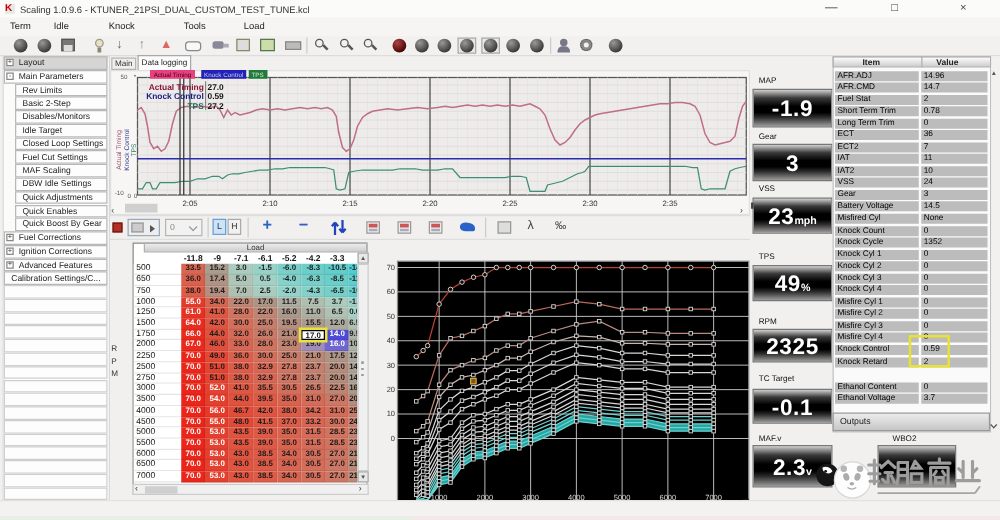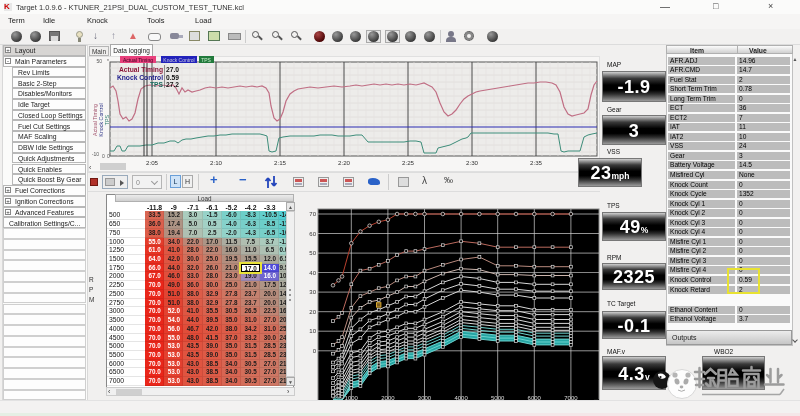--- a/index.html
+++ b/index.html
@@ -4,21 +4,21 @@
 html,body{width:800px;height:416px;overflow:hidden;background:#f1f0ef;
 font-family:"Liberation Sans",sans-serif;position:relative}
 .a{position:absolute}
 .gauge{background:linear-gradient(180deg,#cfcfcf 0%,#3a3a3a 22%,#000 45%,#000 62%,#2e2e2e 76%,#9b9b9b 100%);
 border:1px solid #777;color:#fff;text-align:center}
 .glabel{font-size:6.5px;color:#111}
 .gnum{font-weight:bold;font-size:18px;letter-spacing:0.5px}
 </style></head><body>
 <div class="a" style="left:0;top:0;width:800px;height:14px;background:#fbfbfa"></div>
 <div class="a" style="left:4px;top:3px;width:8px;height:8px;background:#e8e8e8;font-size:8px;font-weight:bold;color:#c00;line-height:8px">K</div>
-<div class="a" style="left:16px;top:3px;font-size:7.5px;color:#333">Target 1.0.9.6 - KTUNER_21PSI_DUAL_CUSTOM_TEST_TUNE.kcl</div>
+<div class="a" style="left:16px;top:3px;font-size:7.5px;color:#333">Scaling 1.0.9.6 - KTUNER_21PSI_DUAL_CUSTOM_TEST_TUNE.kcl</div>
 <div class="a" style="left:660px;top:1px;font-size:10px;color:#444">—</div>
 <div class="a" style="left:713px;top:1px;font-size:9px;color:#444">□</div>
 <div class="a" style="left:768px;top:1px;font-size:9px;color:#444">×</div>
 <div class="a" style="left:0;top:14px;width:800px;height:15px;background:#f6f5f4"></div>
 <div class="a" style="left:8px;top:16px;font-size:7.5px;color:#222">Term</div>
 <div class="a" style="left:43px;top:16px;font-size:7.5px;color:#222">Idle</div>
 <div class="a" style="left:87px;top:16px;font-size:7.5px;color:#222">Knock</div>
 <div class="a" style="left:147px;top:16px;font-size:7.5px;color:#222">Tools</div>
 <div class="a" style="left:195px;top:16px;font-size:7.5px;color:#222">Load</div>
 <div class="a" style="left:0;top:29px;width:800px;height:16px;background:#f2f1f0;border-bottom:1px solid #dcdcdc"></div>
@@ -876,29 +876,29 @@
     <rect x="255.2" y="148.5" width="2.8" height="2.8" fill="#000" stroke="#dcdcdc" stroke-width="0.7"></rect>
     <rect x="273.5" y="148.5" width="2.8" height="2.8" fill="#000" stroke="#dcdcdc" stroke-width="0.7"></rect>
     <rect x="80.5" y="107.7" width="4.4" height="4.4" fill="#7a5a20" stroke="#d8a830" stroke-width="1"></rect>
   </svg>
 <div class="a" style="left:594px;top:399px;width:5px;height:5px;background:#111"></div>
 <div class="a glabel" style="left:607px;top:60.5px">MAP</div>
 <div class="a gauge" style="left:602px;top:71px;width:64px;height:31px;line-height:31px"><span class="gnum">-1.9</span></div>
 <div class="a glabel" style="left:607px;top:106px">Gear</div>
 <div class="a gauge" style="left:602px;top:114.5px;width:64px;height:30px;line-height:30px"><span class="gnum">3</span></div>
 <div class="a glabel" style="left:607px;top:148px">VSS</div>
-<div class="a gauge" style="left:578px;top:157.5px;width:64px;height:29px;line-height:29px"><span class="gnum">23</span><span style="font-size:8.5px;font-weight:bold">mph</span></div>
+<div class="a gauge" style="left:602px;top:157.5px;width:64px;height:29px;line-height:29px"><span class="gnum">23</span><span style="font-size:8.5px;font-weight:bold">mph</span></div>
 <div class="a glabel" style="left:607px;top:202px">TPS</div>
 <div class="a gauge" style="left:602px;top:211.5px;width:64px;height:29px;line-height:29px"><span class="gnum">49</span><span style="font-size:8.5px;font-weight:bold">%</span></div>
 <div class="a glabel" style="left:607px;top:254px">RPM</div>
 <div class="a gauge" style="left:602px;top:263px;width:64px;height:27px;line-height:27px"><span class="gnum">2325</span></div>
 <div class="a glabel" style="left:607px;top:300px">TC Target</div>
 <div class="a gauge" style="left:602px;top:310.5px;width:64px;height:28px;line-height:28px"><span class="gnum">-0.1</span></div>
 <div class="a glabel" style="left:607px;top:348px">MAF.v</div>
-<div class="a gauge" style="left:602px;top:356px;width:64px;height:34px;line-height:34px"><span class="gnum">4.3</span><span style="font-size:8.5px;font-weight:bold">v</span></div>
+<div class="a gauge" style="left:602px;top:356px;width:64px;height:34px;line-height:34px"><span class="gnum">2.3</span><span style="font-size:8.5px;font-weight:bold">v</span></div>
 <div class="a glabel" style="left:714px;top:348px">WBO2</div>
 <div class="a gauge" style="left:702px;top:356px;width:63px;height:34px"></div>
 <div class="a" style="left:666px;top:45px;width:127px;height:301px;background:#fafafa;border:1px solid #c0c0c0"></div>
 <div class="a" style="left:666px;top:45px;width:127px;height:9px;background:linear-gradient(#fcfcfc,#cfcfcf);border:1px solid #b0b0b0"></div>
 <div class="a" style="left:690px;top:46.5px;font-size:6.8px;font-weight:bold;color:#222">Item</div>
 <div class="a" style="left:749px;top:46.5px;font-size:6.8px;font-weight:bold;color:#222">Value</div>
 <div class="a" style="left:737px;top:45px;width:1px;height:9px;background:#b0b0b0"></div>
 <div class="a" style="left:668px;top:56.5px;width:67px;height:8px;background:#bcbcbc;font-size:6.6px;color:#000;line-height:8px;padding-left:2px;white-space:nowrap">AFR.ADJ</div>
 <div class="a" style="left:737px;top:56.5px;width:53px;height:8px;background:#bcbcbc;font-size:6.6px;color:#000;line-height:8px;padding-left:2px">14.96</div>
 <div class="a" style="left:668px;top:66.0px;width:67px;height:8px;background:#bcbcbc;font-size:6.6px;color:#000;line-height:8px;padding-left:2px;white-space:nowrap">AFR.CMD</div>

